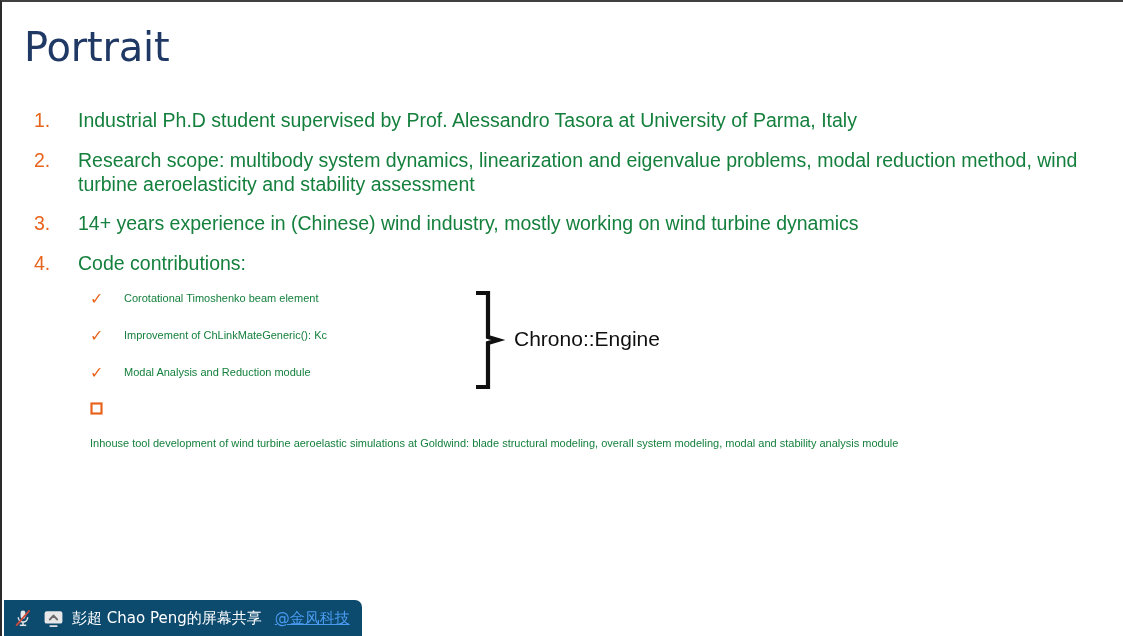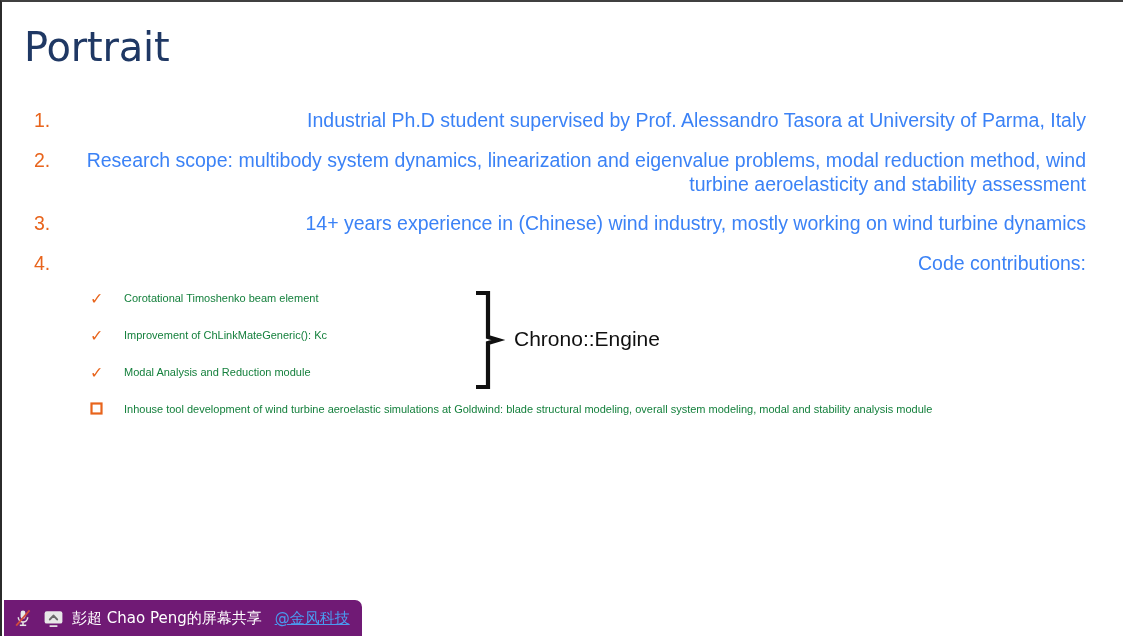--- a/index.html
+++ b/index.html
@@ -51,25 +51,24 @@
     color: #e8641c;
     font-size: 19.5px;
     line-height: 25px;
     width: 52px;
     flex: 0 0 52px;
     text-align: left;
     padding-left: 8px;
     box-sizing: border-box;
   }
   .num-text {
-    color: #3b82f6;
+    color: #15803d;
     font-size: 19.5px;
     line-height: 24px;
     flex: 1 1 auto;
-    text-align: right;
   }
 
   
   #sublist {
     position: absolute;
     left: 88px;
     top: 286px;
     width: 990px;
   }
   .sub-item {
@@ -92,20 +91,21 @@
     line-height: 23px;
   }
   .sub-text {
     color: #15803d;
     font-size: 11px;
     line-height: 21px;
     flex: 1 1 auto;
   }
   #sq-item {
     margin-top: 12px;
+    flex-direction: column;
   }
 
   
   #brace-group {
     position: absolute;
     left: 470px;
     top: 288px;
     width: 260px;
     height: 100px;
   }
@@ -125,21 +125,21 @@
     font-family: Liberation Sans, sans-serif;
   }
 
   
   #sharebar {
     position: absolute;
     left: 2px;
     bottom: 0;
     height: 36px;
     padding: 0 12px 0 8px;
-    background: #701a75;
+    background: #0c4a6e;
     border-top-right-radius: 7px;
     display: flex;
     align-items: center;
     gap: 8px;
   }
   .bar-icon {
     display: inline-flex;
     align-items: center;
     justify-content: center;
     width: 22px;

